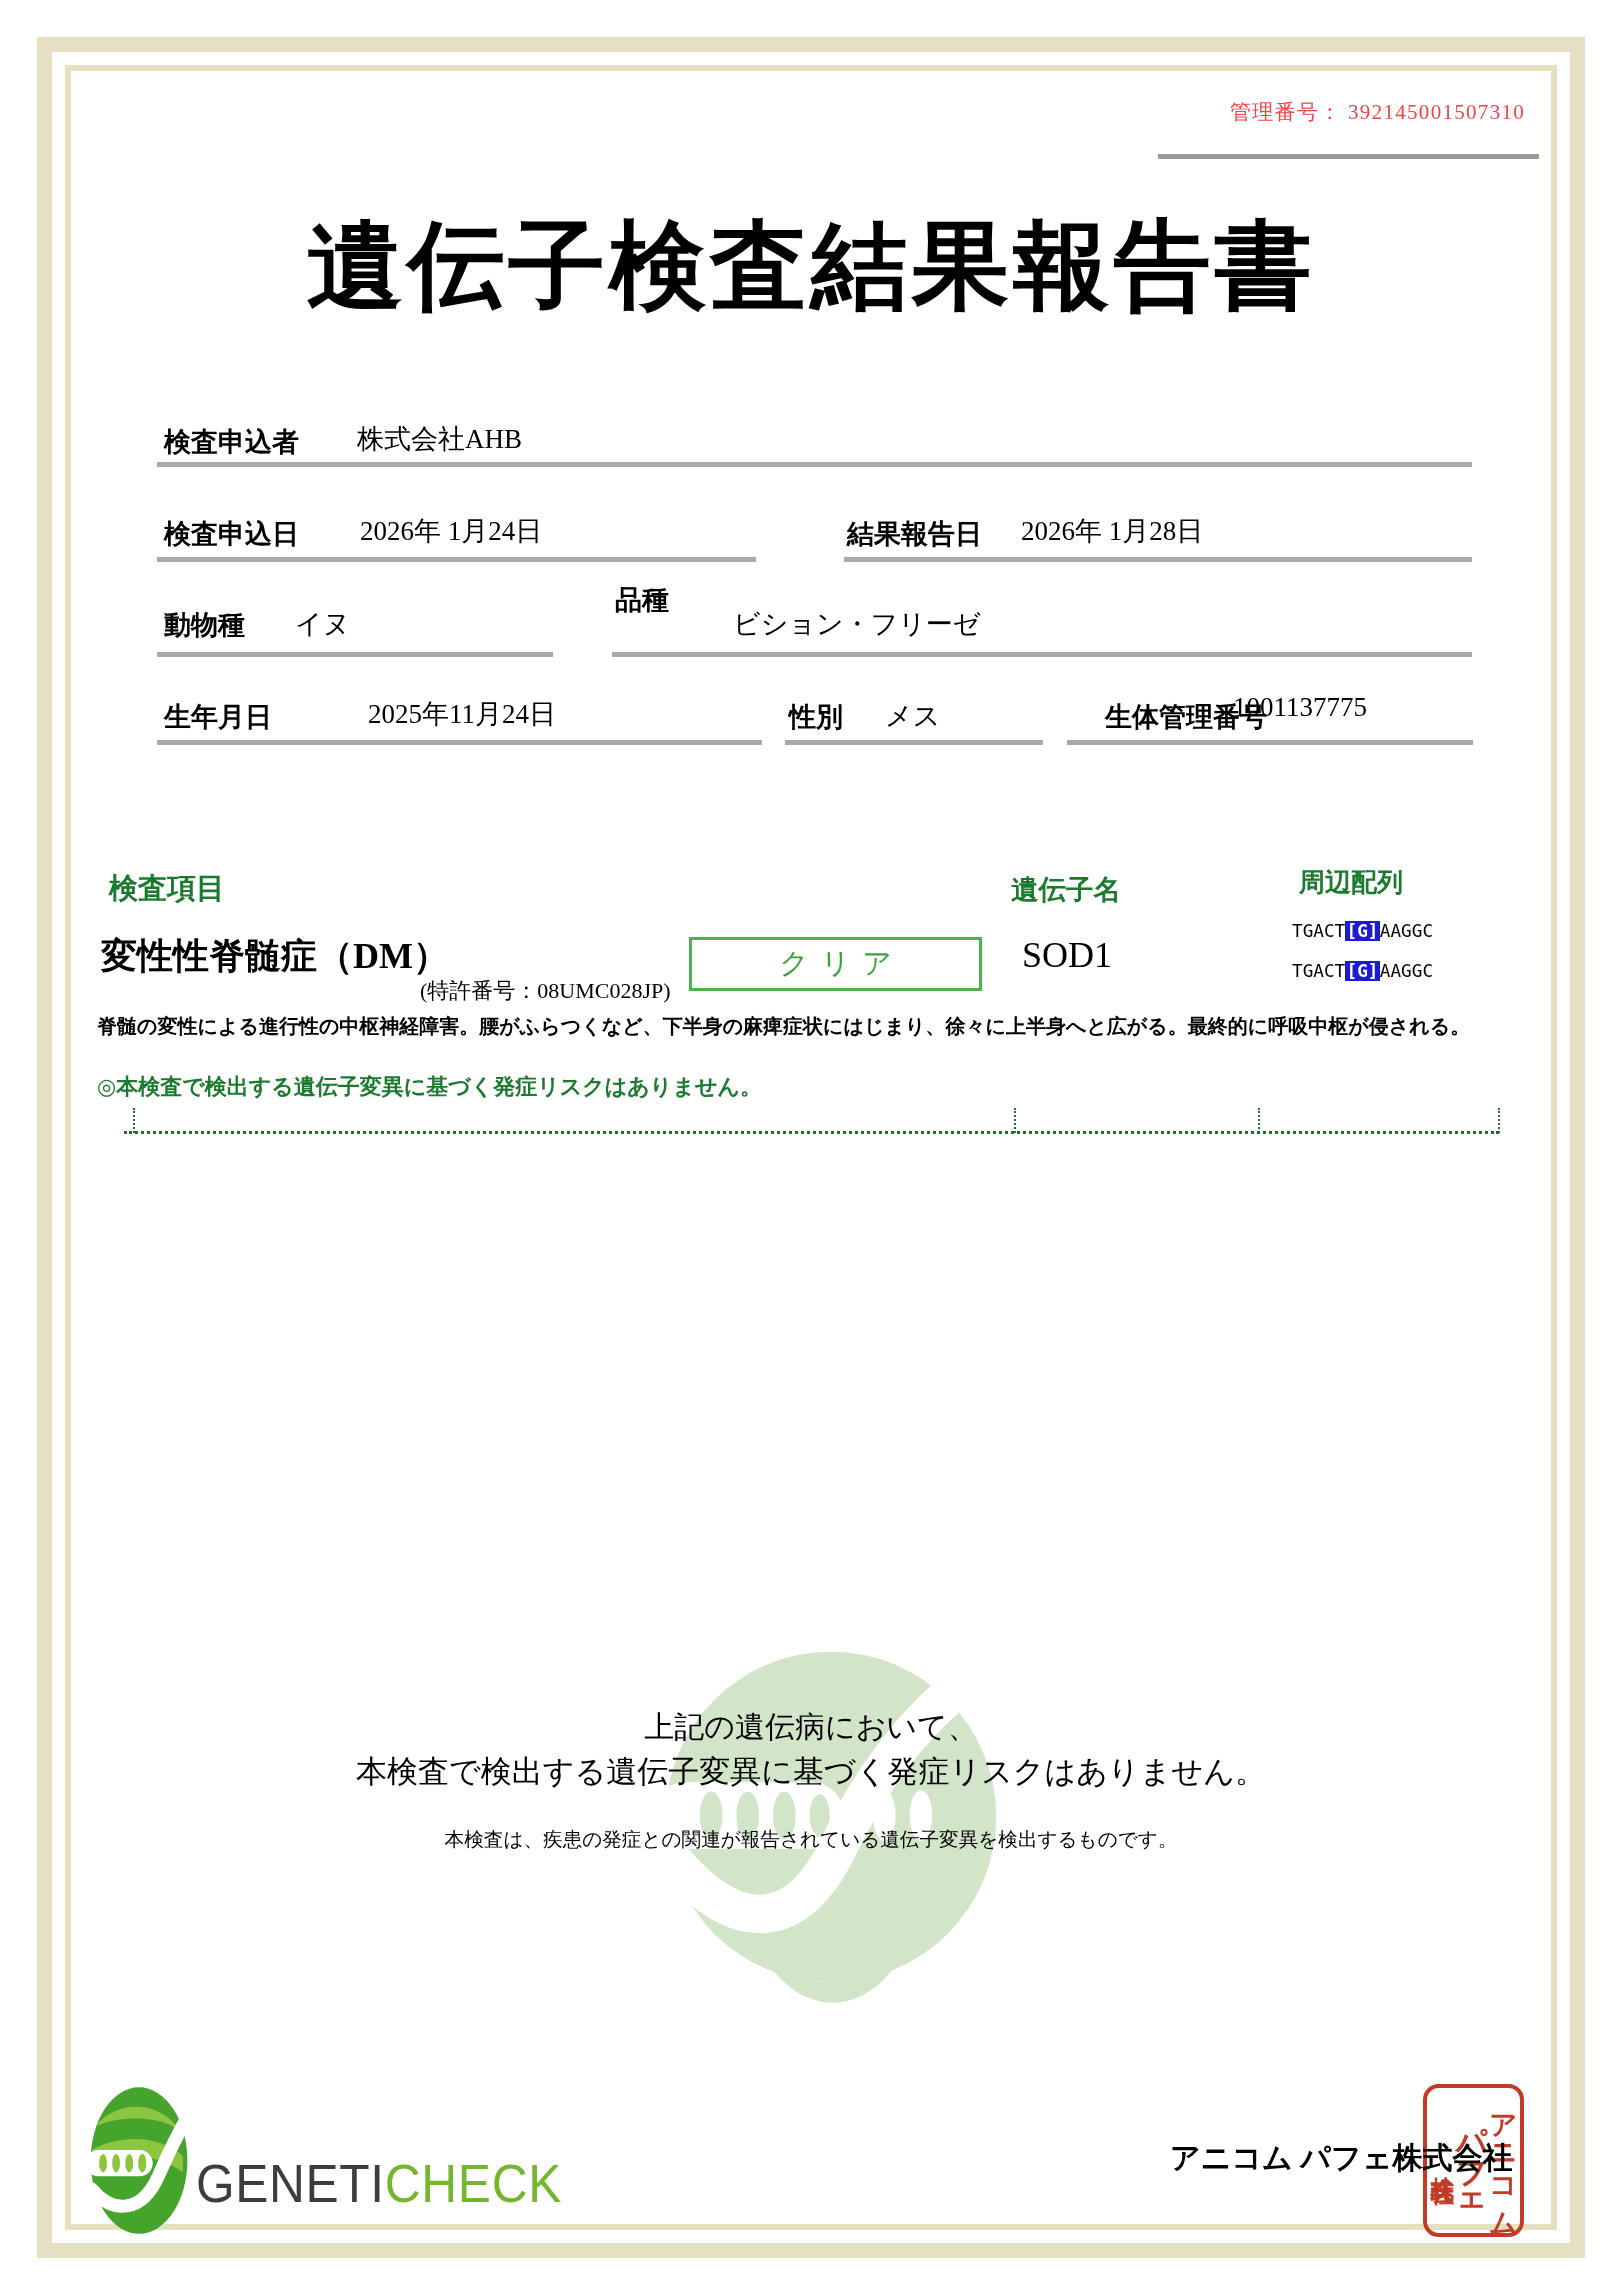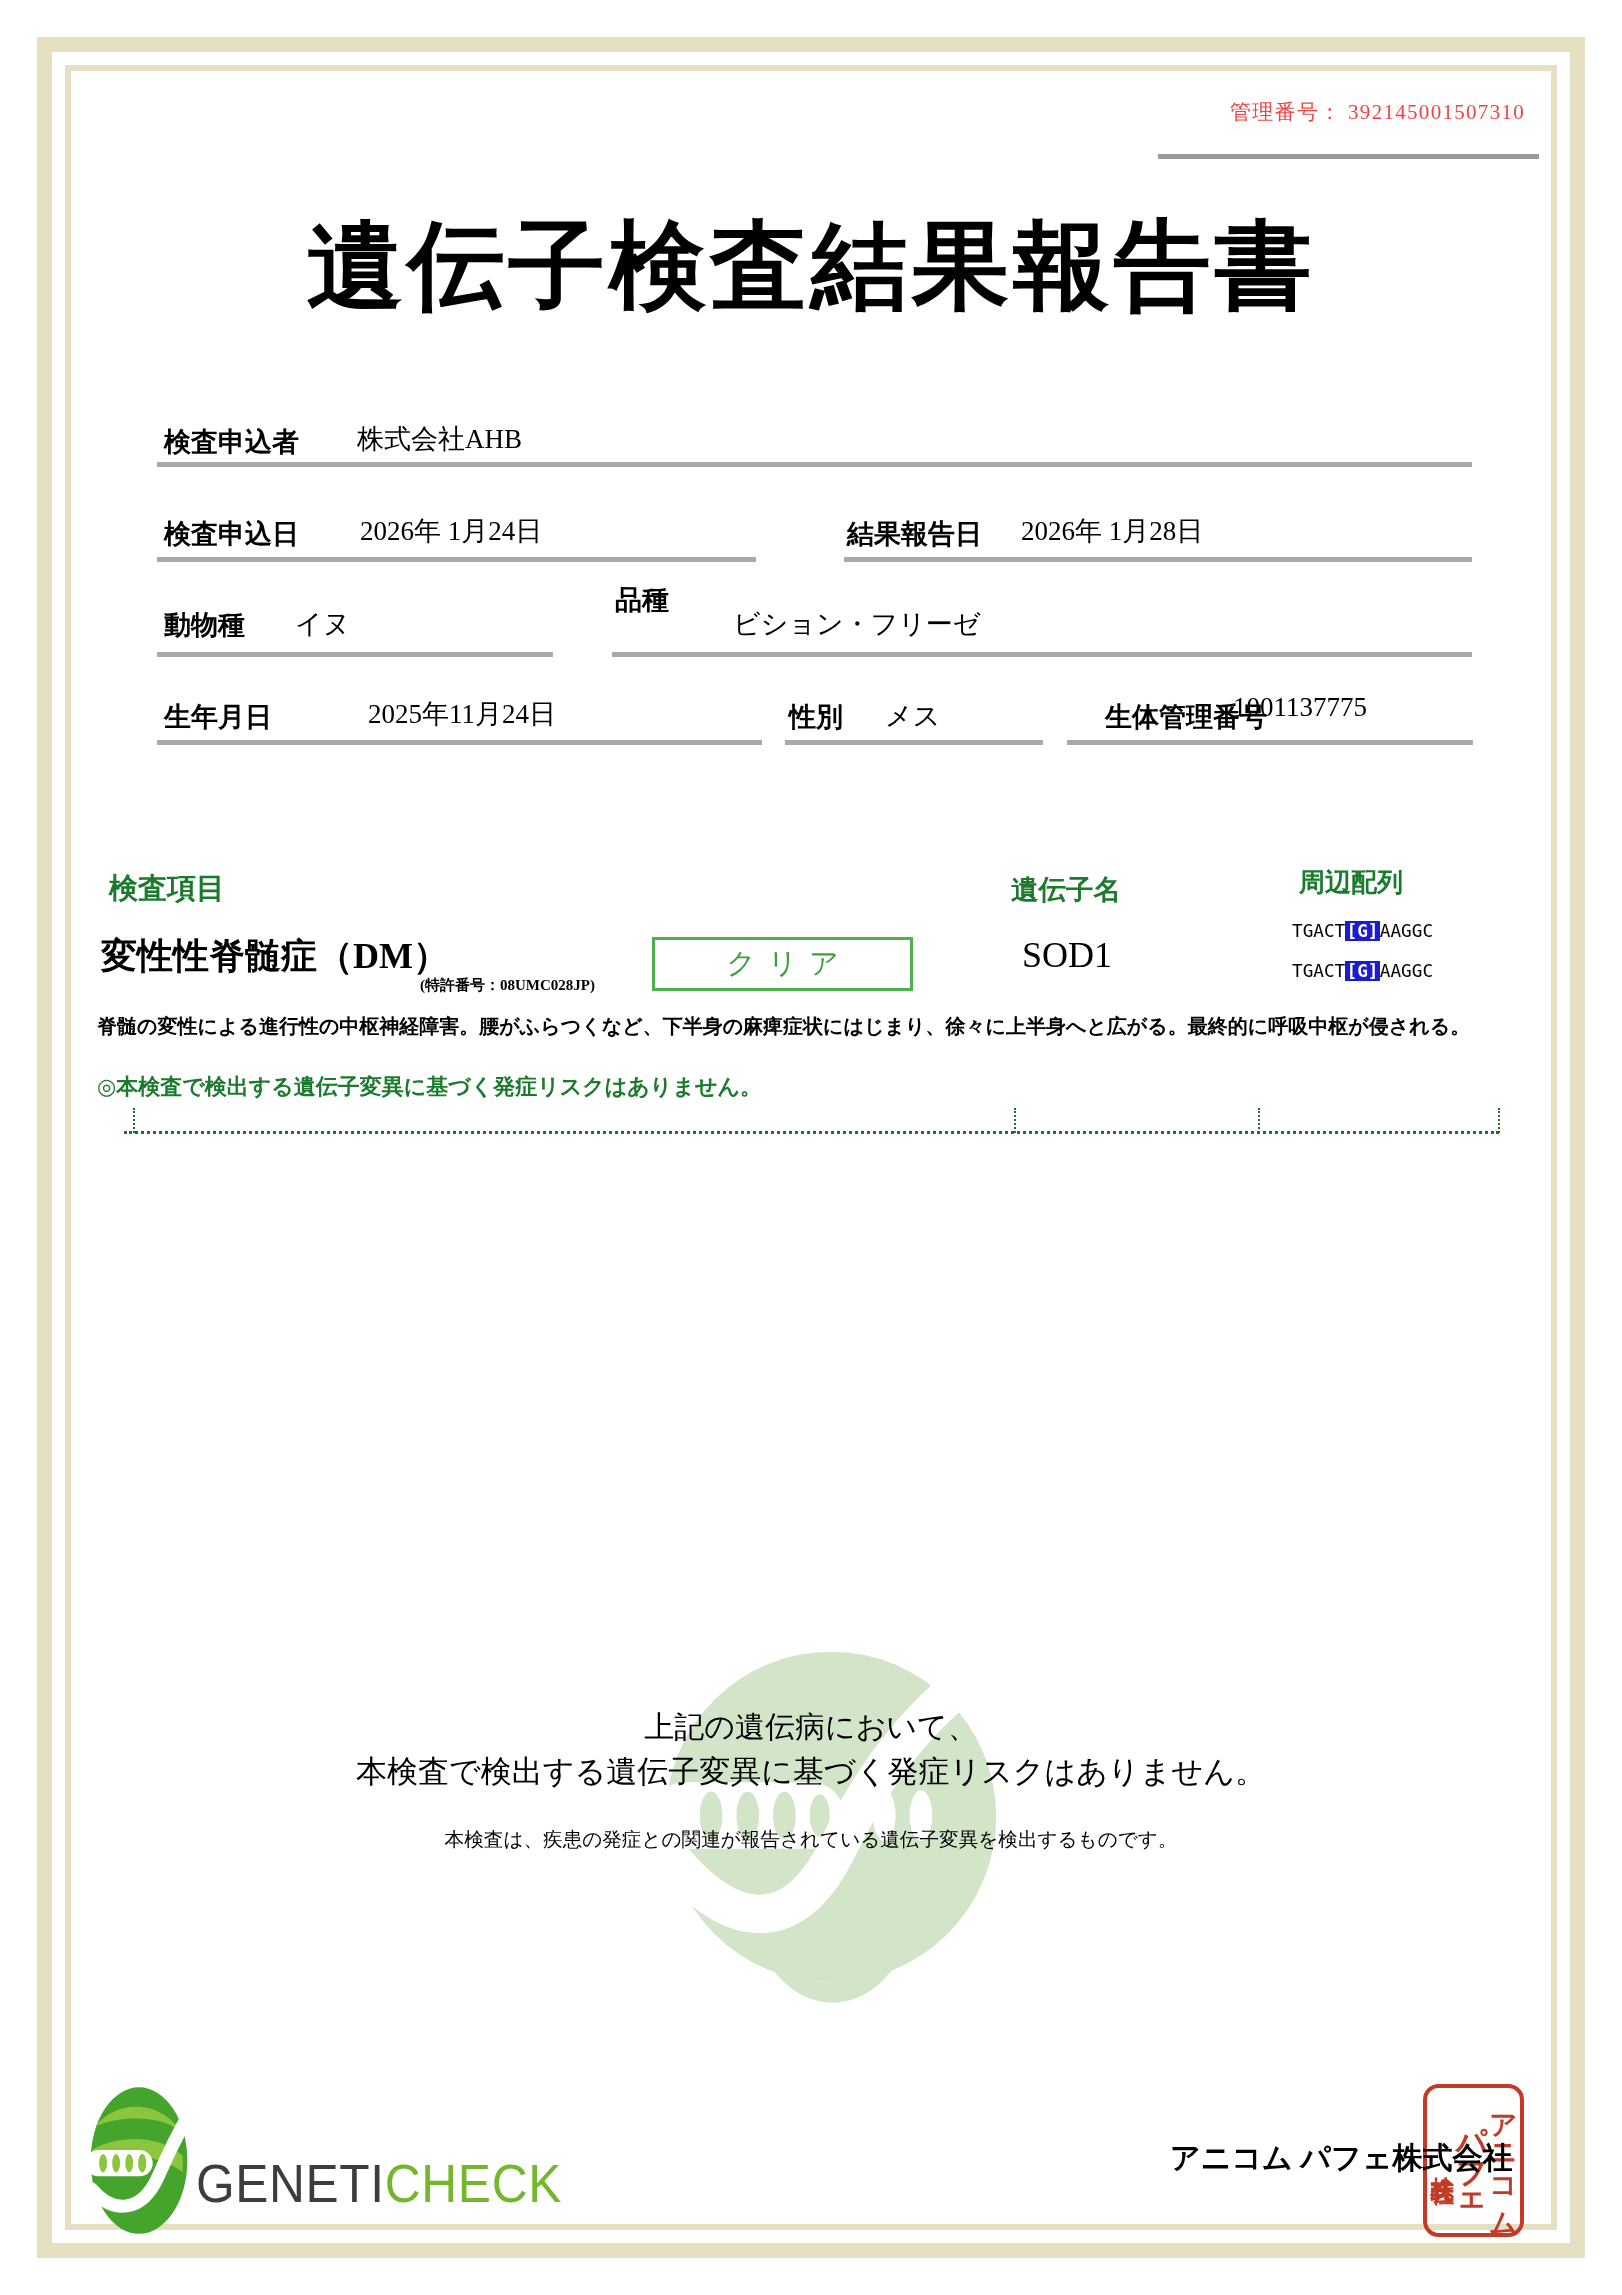--- a/index.html
+++ b/index.html
@@ -24,22 +24,22 @@
            font-weight:bold; letter-spacing:3.9px; color:#000; }
 
   
   .lbl { font-weight:bold; font-size:27px; color:#000; white-space:nowrap; }
   .val { font-size:27px; color:#000; white-space:nowrap; }
   .uline { height:4.6px; background:#a9a9a9; }
 
   
   .green-h { font-weight:bold; color:#1c7a2e; white-space:nowrap; }
   .disease { font-size:36px; font-weight:bold; white-space:nowrap; }
-  .patent { font-size:15px; font-weight:bold; white-space:nowrap; }
-  .result-box { left:652px; top:937px; width:261px; height:54px;
+  .patent { font-size:22px; font-weight:normal; white-space:nowrap; }
+  .result-box { left:689px; top:937px; width:293px; height:54px;
                 border:3.9px solid #4db14d; display:flex; align-items:center; justify-content:center;font-family:Liberation Serif, serif; }
   .result-box span { color:#3f9e3f; font-size:29px; letter-spacing:11.8px; padding-left:11.8px; }
   .gene { font-size:36px; white-space:nowrap; }
   .seq { font-family:"DejaVu Sans Mono",monospace; font-size:17.7px; letter-spacing:0px;
          color:#000; white-space:nowrap; }
   .seq .variant { background:#1b1bd0; color:#ffffff; padding:0 1.3px; font-weight:bold; }
   .desc { left:97px; top:1010px; width:1433px; font-size:20px; font-weight:bold;
           line-height:33px; color:#000; text-align:justify; }
   .risk-note { left:97px; top:1072px; font-size:22px; font-weight:bold; color:#1c7a2e; white-space:nowrap; }
 

